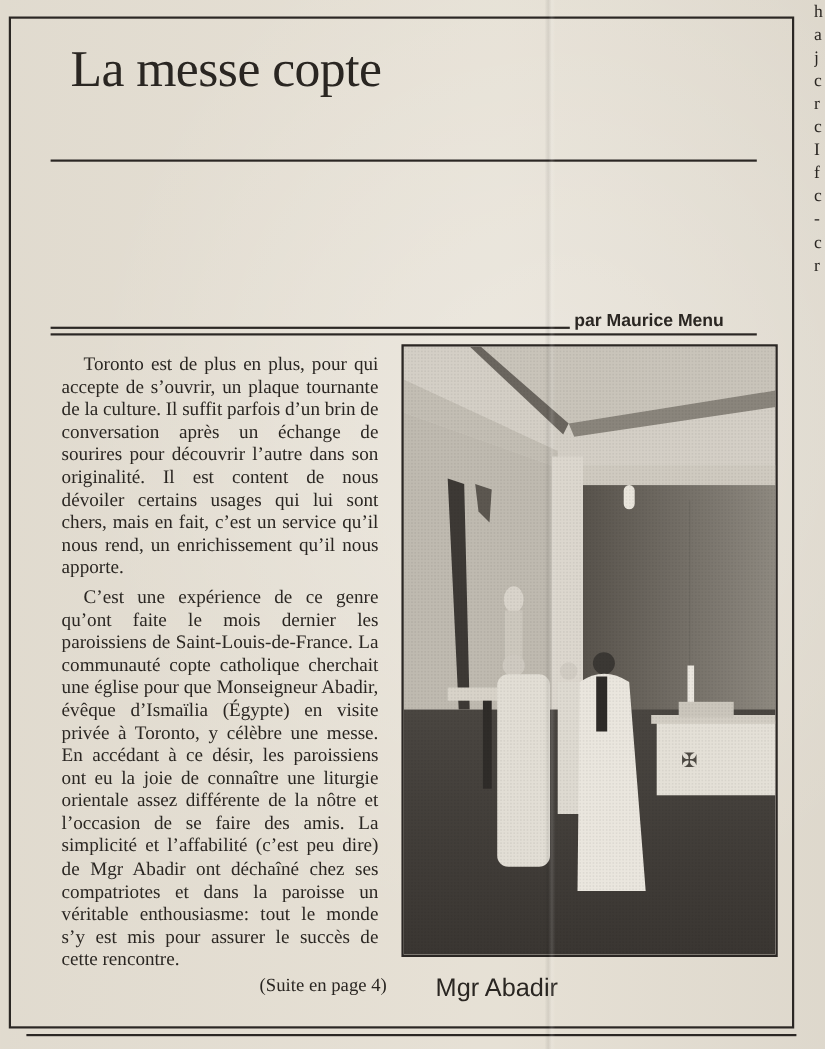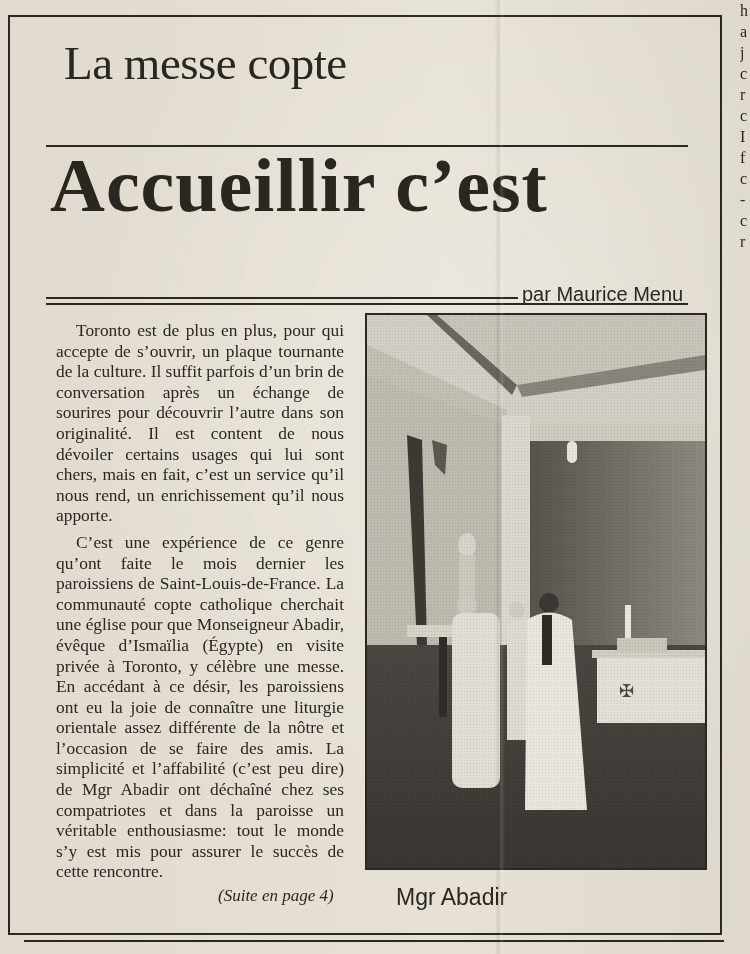--- a/index.html
+++ b/index.html
@@ -32,35 +32,35 @@
     position:absolute; left:50px; top:148px; width:640px;
     font-size:76px; line-height:74px; font-weight:700; letter-spacing:1px;
   }
   .byline-rule {
     position:absolute; left:46px; top:297px; width:472px; height:0;
     border-top:2px solid #2b2724;
   }
   .byline {
     position:absolute; left:522px; top:283px;
     font-family:"Liberation Sans", "DejaVu Sans", sans-serif;
-    font-size:20px; font-weight:400;
+    font-size:16px; font-weight:700;
   }
   .headline-rule {
     position:absolute; left:46px; top:303px; width:642px; height:0;
     border-top:2px solid #2b2724;
   }
   .article {
     position:absolute; left:50px; top:314px; width:300px;
     font-size:17.4px; line-height:20.6px; text-align:justify;
     hyphens:manual;
   }
   .article p { margin:6px; text-indent:20px; }
   .suite {
-    position:absolute; left:218px; top:886px;
-    font-size:17px; font-style:italic;
+    position:absolute; left:236px; top:886px;
+    font-size:17px; 
   }
   .photo {
     position:absolute; left:365px; top:313px; width:342px; height:557px;
     border:2px solid #2b2724; box-sizing:border-box; overflow:hidden;
     background:#b9b4ab;
   }
   .photo svg { display:block; }
   .caption {
     position:absolute; left:396px; top:884px;
     font-family:"Liberation Sans", "DejaVu Sans", sans-serif;
@@ -81,21 +81,20 @@
 
 <div class="frame"></div>
 <div class="frame-bottom-inner"></div>
 
 <div class="kicker">
   <div>La messe copte</div>
 </div>
 <div class="kicker-rule"></div>
 
 <div class="headline">
-  <div>Accueillir c’est</div>
 </div>
 
 <div class="byline-rule"></div>
 <div class="byline">par Maurice Menu</div>
 <div class="headline-rule"></div>
 
 <div class="article">
   <p>Toronto est de plus en plus, pour qui accepte de s’ouvrir, un plaque tournante de la culture. Il suffit par­fois d’un brin de conversation après un échange de sourires pour découvrir l’autre dans son originalité. Il est content de nous dévoiler certains usages qui lui sont chers, mais en fait, c’est un service qu’il nous rend, un enrichissement qu’il nous apporte.</p>
   <p>C’est une expérience de ce genre qu’ont faite le mois dernier les paroissiens de Saint-Louis-de-France. La communauté copte catholique cherchait une église pour que Monseigneur Abadir, évêque d’Ismaïlia (Égypte) en visite privée à Toronto, y célèbre une messe. En accédant à ce désir, les paroissiens ont eu la joie de connaître une liturgie orientale assez différente de la nôtre et l’occasion de se faire des amis. La simplicité et l’affabilité (c’est peu dire) de Mgr Abadir ont déchaîné chez ses compatriotes et dans la paroisse un véritable enthousiasme: tout le monde s’y est mis pour assurer le succès de cette rencontre.</p>
 </div>

